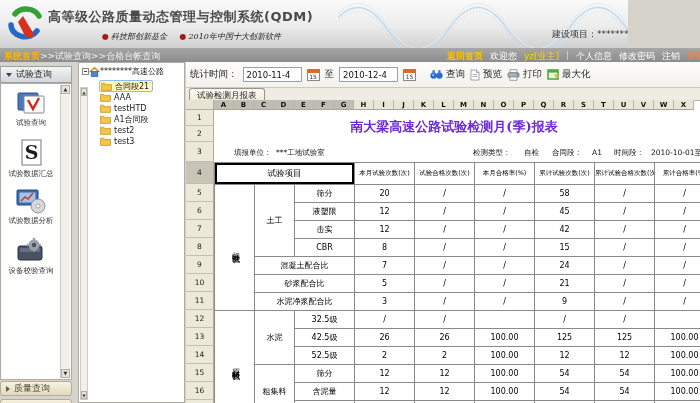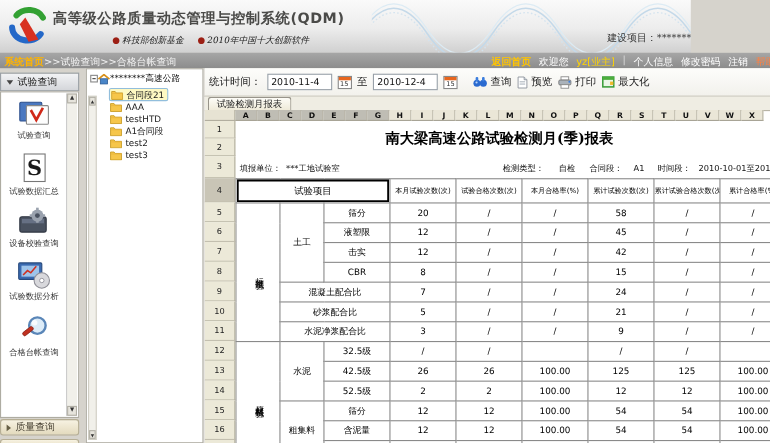--- a/index.html
+++ b/index.html
@@ -81,22 +81,22 @@
   .letter{width:20px;height:10px;box-sizing:border-box;background:#eae6d7;border-right:1px solid #bab6a7;
           border-bottom:1px solid #a8a496;font-size:7px;font-weight:bold;text-align:center;line-height:10px;color:#111;}
   .letter.hl{background:#bfbdb4;}
   .rownums{position:absolute;left:0;top:22px;width:28px;}
   .rownum{width:28px;box-sizing:border-box;background:#ece9d8;border-right:1px solid #b2ae9f;
           border-bottom:1px solid #c3bfaf;font-size:7.5px;color:#222;text-align:center;
           display:flex;align-items:center;justify-content:center;}
   .rownum.sel{background:#c9c5b6;}
   .content{position:absolute;left:28px;top:22px;width:486px;height:293px;overflow:hidden;}
   .rpt-title{height:32px;line-height:34px;text-align:center;font-family:"DejaVu Serif",serif;
-             font-weight:bold;font-size:13px;color:#000000;width:480px;}
-  .info{position:relative;height:20px;font-size:7.5px;color:#111;}
+             font-weight:bold;font-size:13px;color:#6d28d9;width:480px;}
+  .info{position:relative;height:20px;font-size:7.5px;color:#111;margin-left:16px;}
   .info span{position:absolute;top:6px;white-space:nowrap;}
   table.rpt{border-collapse:collapse;table-layout:fixed;width:500px;}
   table.rpt td{border:1px solid #8a8a8a;background:#fff;text-align:center;vertical-align:middle;
                font-size:8px;color:#000;padding:0;overflow:hidden;white-space:nowrap;}
   table.rpt tr{height:18px;}
   table.rpt tr.hdr{height:22px;}
   table.rpt tr.hdr td{font-size:6.5px;margin-left:21px;}
   td.selcell{box-shadow:inset 0 0 0 2px #000;font-size:8.5px !important;}
   td.g1 span{writing-mode:vertical-rl;text-orientation:upright;letter-spacing:1px;font-size:8px;}
 </style>
@@ -208,51 +208,43 @@
         <span class="lbl">试验查询</span>
       </div>
       <div class="nav-item">
         <svg width="32" height="28" viewBox="0 0 32 28">
             <rect x="7" y="1" width="19" height="25" fill="#fff" stroke="#777" stroke-width="1"></rect>
             <text x="16.5" y="20" text-anchor="middle" font-size="19" font-family="DejaVu Serif,serif" font-weight="bold" fill="#1a1a1a">S</text>
           </svg>
         <span class="lbl">试验数据汇总</span>
       </div>
       <div class="nav-item">
+        <svg width="32" height="26" viewBox="0 0 32 26">
+            <rect x="2" y="2" width="21" height="15" rx="1" fill="#3a6ab0" stroke="#27497c" stroke-width="1"></rect>
+            <rect x="4.5" y="4.5" width="16" height="10" fill="#9ec4ea"></rect>
+            <path d="M6,13 l4,-4 l3,2 l5,-6" stroke="#d03020" stroke-width="1.4" fill="none"></path>
+            <circle cx="23" cy="18" r="7" fill="#d8d8dc" stroke="#909098" stroke-width="1"></circle>
+            <circle cx="23" cy="18" r="2" fill="#fff" stroke="#909098" stroke-width="0.8"></circle>
+          </svg>
+        <span class="lbl">试验数据分析</span>
+      </div>
+      <div class="nav-item">
         <svg width="32" height="27" viewBox="0 0 32 27">
             <rect x="3" y="9" width="24" height="14" rx="2" fill="#4a5260" stroke="#2e3440" stroke-width="1"></rect>
             <rect x="5" y="11" width="20" height="4" fill="#667084"></rect>
             <g fill="#9aa2ae">
               <circle cx="19" cy="8" r="5.5"></circle>
               <rect x="17.8" y="0.8" width="2.4" height="3"></rect>
               <rect x="17.8" y="11.5" width="2.4" height="3"></rect>
               <rect x="12" y="6.8" width="3" height="2.4"></rect>
               <rect x="23" y="6.8" width="3" height="2.4"></rect>
             </g>
             <circle cx="19" cy="8" r="2.2" fill="#4a5260"></circle>
           </svg>
         <span class="lbl">设备校验查询</span>
-      </div>
-      <div class="nav-item">
-        <svg width="32" height="26" viewBox="0 0 32 26">
-            <rect x="2" y="2" width="21" height="15" rx="1" fill="#3a6ab0" stroke="#27497c" stroke-width="1"></rect>
-            <rect x="4.5" y="4.5" width="16" height="10" fill="#9ec4ea"></rect>
-            <path d="M6,13 l4,-4 l3,2 l5,-6" stroke="#d03020" stroke-width="1.4" fill="none"></path>
-            <circle cx="23" cy="18" r="7" fill="#d8d8dc" stroke="#909098" stroke-width="1"></circle>
-            <circle cx="23" cy="18" r="2" fill="#fff" stroke="#909098" stroke-width="0.8"></circle>
-          </svg>
-        <span class="lbl">试验数据分析</span>
-      </div>
-      <div class="nav-item">
-        <svg width="30" height="28" viewBox="0 0 30 28">
-            <circle cx="18" cy="10" r="7.5" fill="#ddecf8" stroke="#5a86b8" stroke-width="2.2"></circle>
-            <circle cx="15.5" cy="7.5" r="2.5" fill="#ffffff" opacity="0.8"></circle>
-            <rect x="4" y="17" width="11" height="3.6" rx="1.4" transform="rotate(-38 4 17)" fill="#c03020" stroke="#7e1c12" stroke-width="0.6"></rect>
-          </svg>
-        <span class="lbl">合格台帐查询</span>
       </div>
     </div>
     <div class="vsb">
       <div class="sb-btn" style="top:0">▲</div>
       <div class="sb-btn" style="bottom:0">▼</div>
     </div>
   </div>
   <div class="acc-bottom">
     <span class="chev-r"></span>
     <span>质量查询</span>

